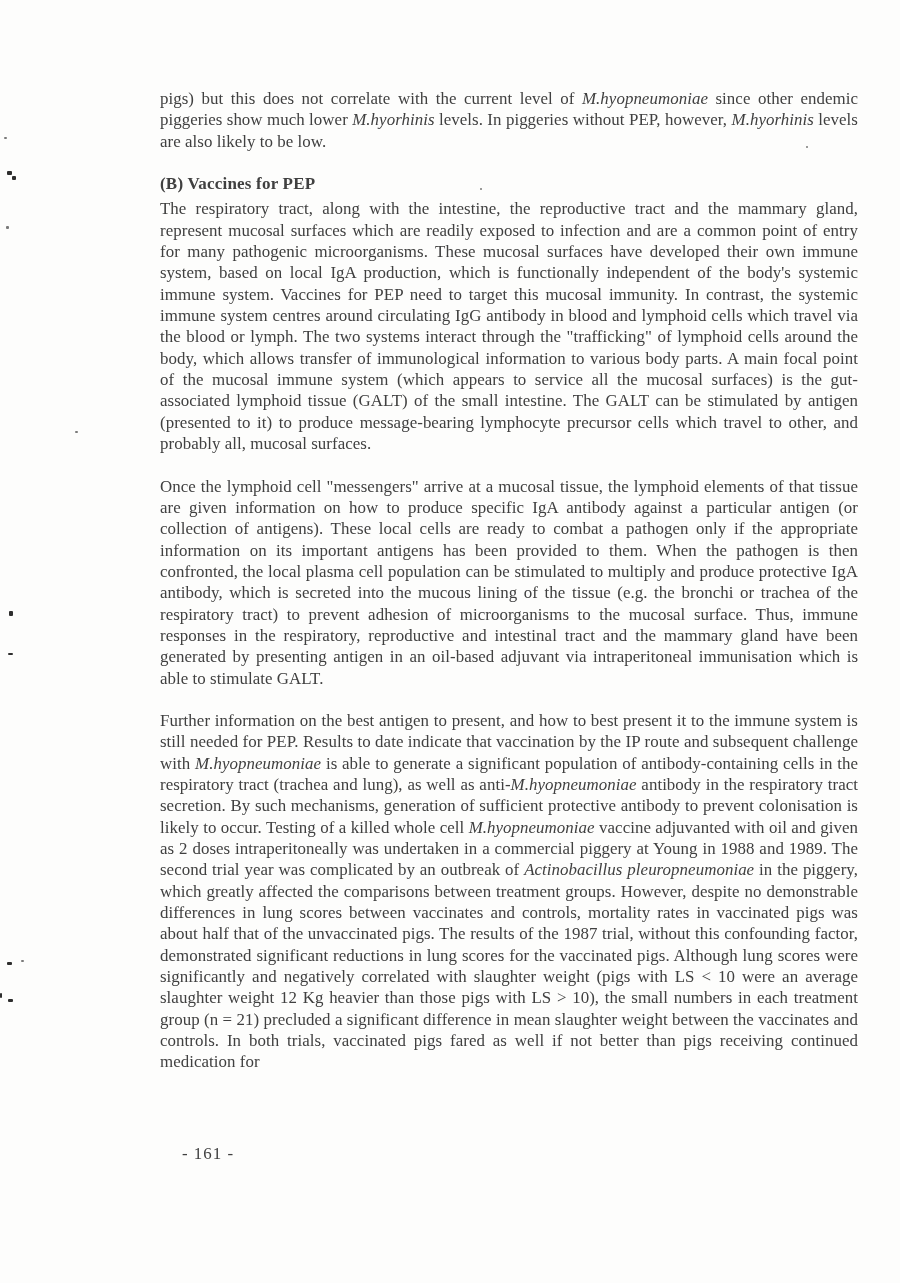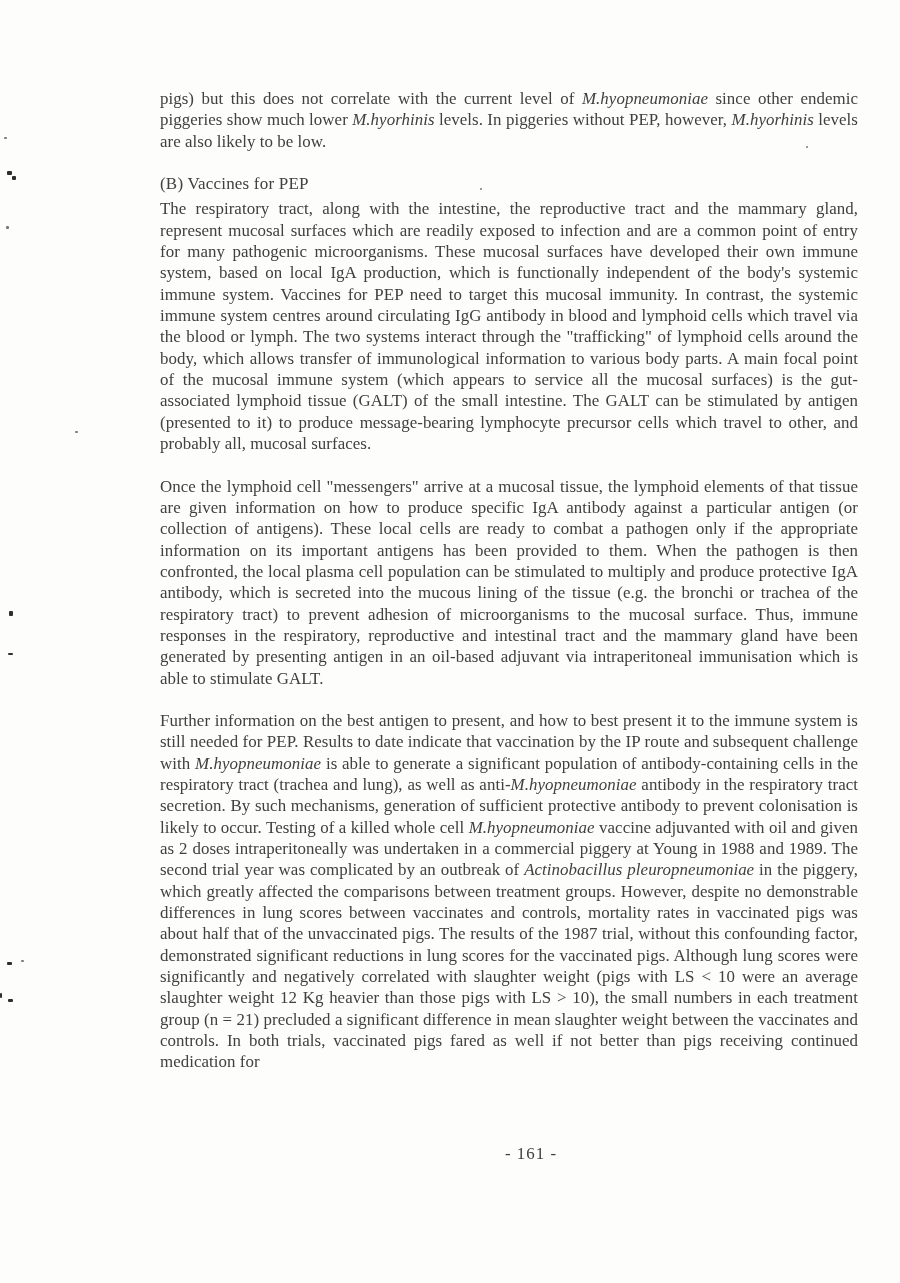--- a/index.html
+++ b/index.html
@@ -30,27 +30,27 @@
     margin: 0 0 21px 0;
   }
   .content h3 {
     margin: 0 0 4px 0;
     font-size: 17px;
     font-weight: bold;
     letter-spacing: 0.2px;
     text-align: left;
   }
   .italic { font-style: italic; }
-  .bold { font-weight: normal; }
+  .bold { font-weight: bold; }
   .page-number {
     position: absolute;
     left: 160px;
     width: 698px;
     top: 1144px;
-    text-align: center;
+    text-align: left;
     padding-left: 22px;
     font-size: 16.9px;
     letter-spacing: 1px;
   }
   .speck {
     position: absolute;
     background: #2e2e2e;
     border-radius: 1px;
   }
   .speck.faint { background: #7a7a7a; }

